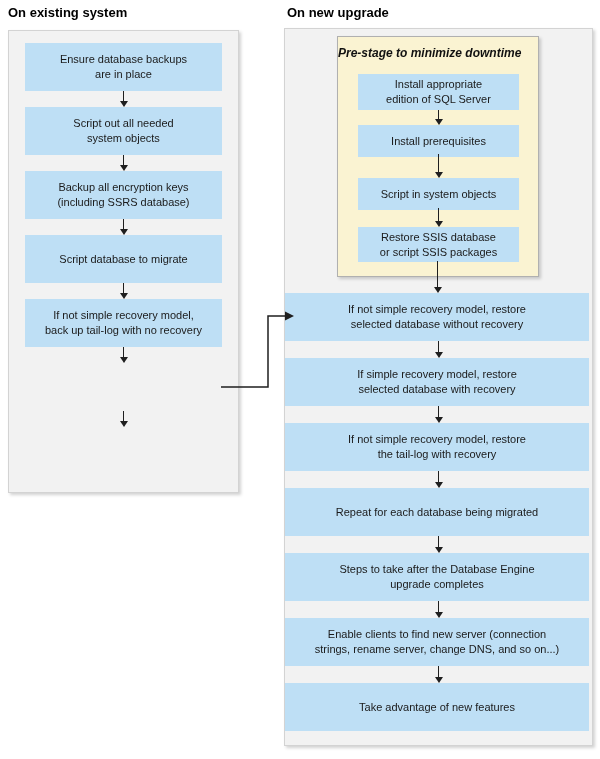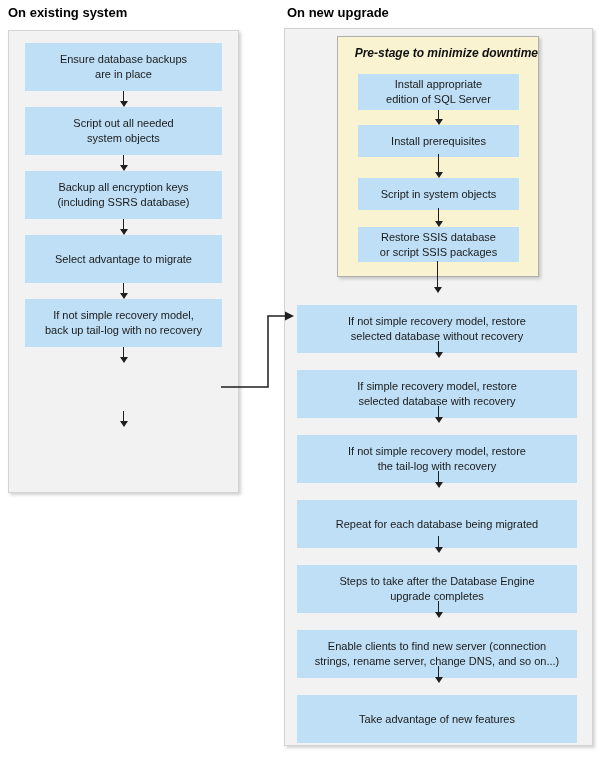--- a/index.html
+++ b/index.html
@@ -41,21 +41,21 @@
   .prestage {
     position:absolute;
     left:52px; top:7px; width:202px; height:241px;
     background:var(--prestage-fill);
     border:1px solid #B0B0B0;
     box-shadow:2px 2px 3px rgba(0,0,0,0.18);
   }
   .prestage-title {
     position:absolute;
     left:0; right:0; top:9px;
-    text-align:right;
+    text-align:left;
     font-size:12px;
     font-weight:bold;
     font-style:italic;
     color:#111111;
   }
 
   .box {
     position:absolute;
     background:var(--box-fill);
     color:var(--text-color);
@@ -76,21 +76,21 @@
   .ex-6 { top:396px; }
 
   
   .ps-box { left:20px; width:161px; }
   .ps-0 { top:37px;  height:36px; }
   .ps-1 { top:88px;  height:21px; }
   .ps-2 { top:141px; height:30px; }
   .ps-3 { top:190px; height:35px; }
 
   
-  .nw-box { left:12px; width:280px; height:48px;margin-top:12px; }
+  .nw-box { left:0; width:304px; height:48px; }
   .nw-0 { top:264px; } .nw-1 { top:329px; } .nw-2 { top:394px; }
   .nw-3 { top:459px; } .nw-4 { top:524px; } .nw-5 { top:589px; }
   .nw-6 { top:654px; }
 
   
   .arrow-v { position:absolute; width:9px; }
   .arrow-v::before {
     content:"";
     position:absolute;
     left:3.75px; top:0; bottom:4px;
@@ -140,21 +140,21 @@
   <div class="panel panel-existing">
     <div class="box ex-box ex-0">Ensure database backups
 are in place</div>
     <div class="arrow-v ex-arrow exa-0"></div>
     <div class="box ex-box ex-1">Script out all needed
 system objects</div>
     <div class="arrow-v ex-arrow exa-1"></div>
     <div class="box ex-box ex-2">Backup all encryption keys
 (including SSRS database)</div>
     <div class="arrow-v ex-arrow exa-2"></div>
-    <div class="box ex-box ex-3">Select advantage to migrate</div>
+    <div class="box ex-box ex-3">Script database to migrate</div>
     <div class="arrow-v ex-arrow exa-3"></div>
     <div class="box ex-box ex-4">If not simple recovery model,
 back up tail-log with no recovery</div>
     <div class="arrow-v ex-arrow exa-4"></div>
     <div class="arrow-v ex-arrow exa-5"></div>
   </div>
 
   <div class="panel panel-new">
 
     <div class="prestage">

